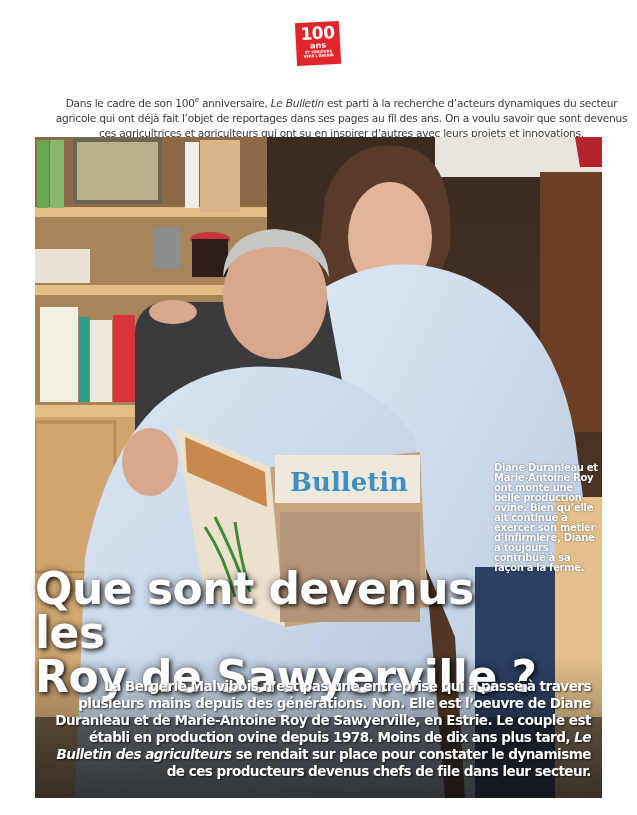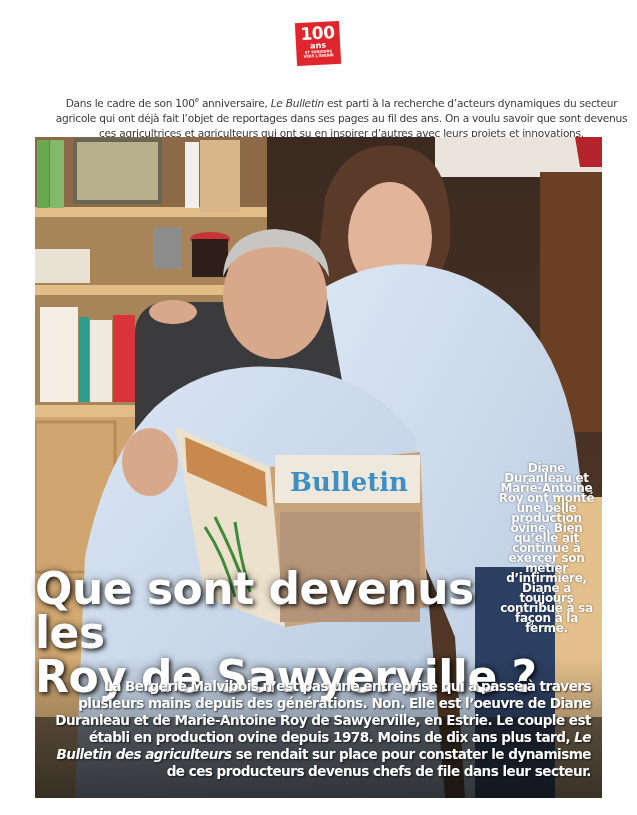--- a/index.html
+++ b/index.html
@@ -21,22 +21,22 @@
       color: #3a3a3a; text-align: center; letter-spacing: -0.25px; margin-left: 23px;
     }
     .intro em { font-style: italic; }
     .photo {
       position: absolute; left: 35px; top: 137px; width: 567px; height: 661px; overflow: hidden;
       background: #d946ef;
     }
     .photo svg { position: absolute; left: 0; top: 0; }
     .caption {
       position: absolute; left: 494px; top: 463px; width: 105px;
-      font-family: "DejaVu Sans", sans-serif; font-weight: bold; font-size: 12px; line-height: 10px;
-      color: #ffffff; text-align: center; letter-spacing: -0.3px;
+      font-family: "DejaVu Sans", sans-serif; font-weight: bold; font-size: 10px; line-height: 10px;
+      color: #ffffff; text-align: left; letter-spacing: -0.3px;
       text-shadow: 0 0 2px rgba(0,0,0,0.6);
     }
     .headline {
       position: absolute; left: 35px; top: 567px; width: 521px; 
       font-family: "DejaVu Sans", sans-serif; font-weight: bold; color: #ffffff;
       font-size: 44px; line-height: 44px; letter-spacing: -0.5px;
       text-shadow: 2px 2px 4px rgba(0,0,0,0.75), 0 0 8px rgba(0,0,0,0.45);
     }
     .lead {
       position: absolute; left: 46px; top: 678px; width: 545px; text-align: right;

